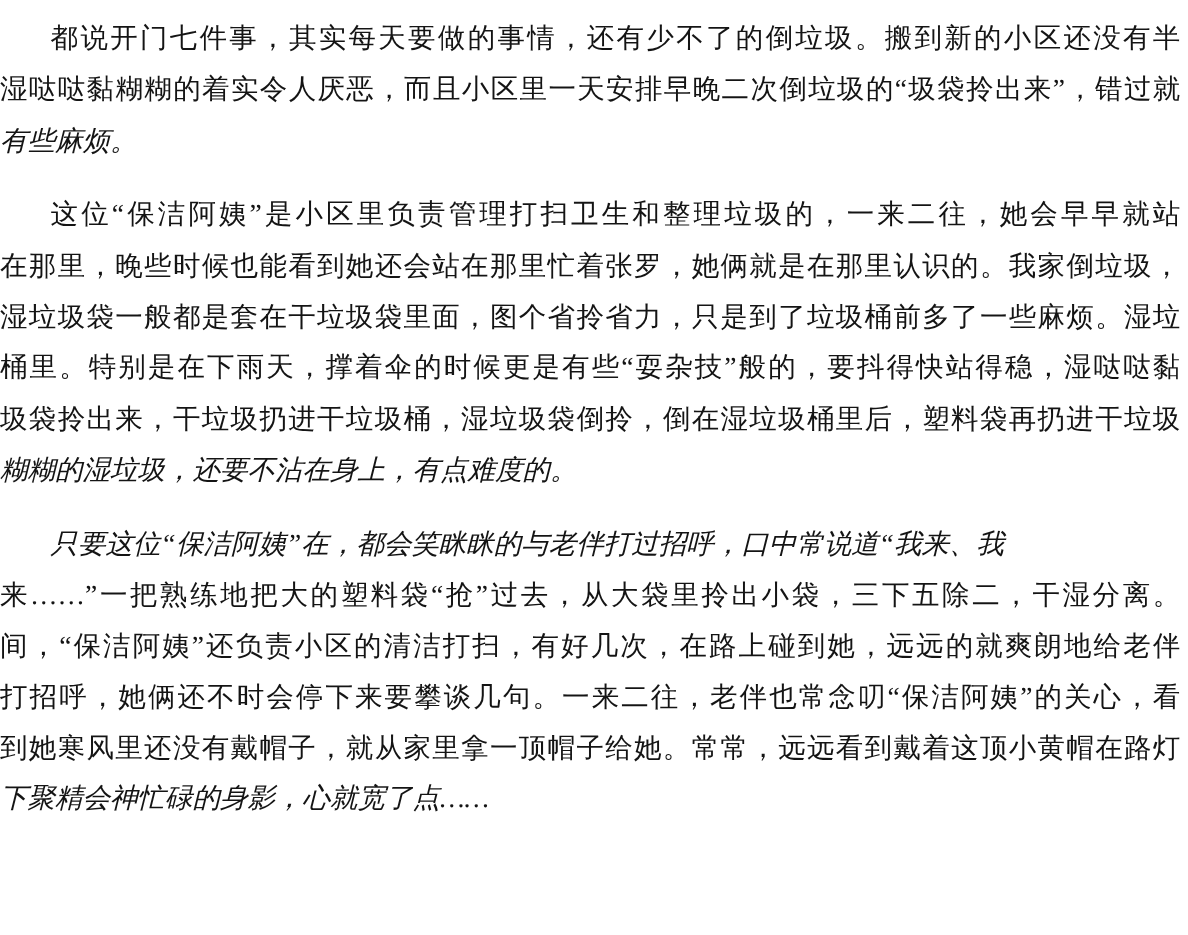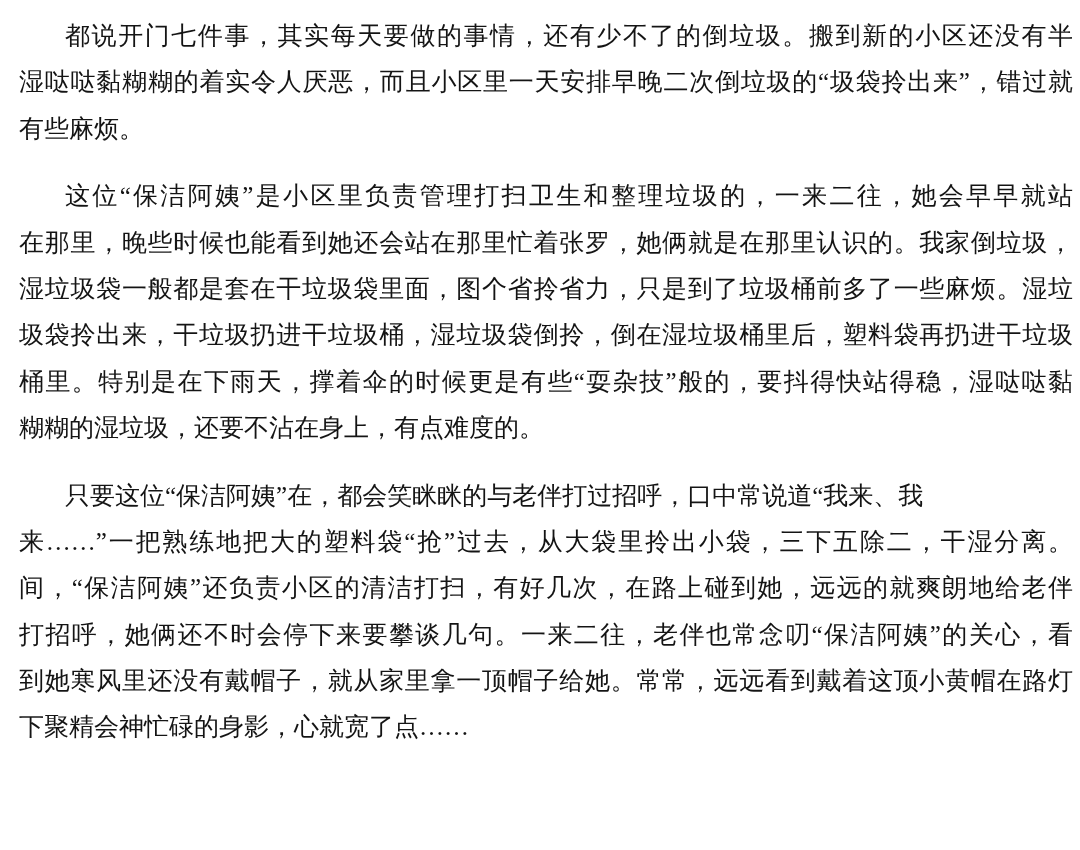--- a/index.html
+++ b/index.html
@@ -9,21 +9,21 @@
     body {
       width: 1080px;
       height: 850px;
       background: #ffffff;
       overflow: hidden;
     }
     .page {
       box-sizing: border-box;
       width: 1080px;
       height: 850px;
-      padding: 13px 7px 0 19px;
+      padding: 13px 7px 0 0;
       font-family: "Liberation Serif", serif;
       color: #141414;
     }
     .para {
       margin: 0 0 21px 0;
     }
     .line {
       font-size: 25px;
       line-height: 46.4px;
       height: 46.4px;
@@ -32,40 +32,41 @@
       text-align-last: justify;
       -moz-text-align-last: justify;
       white-space: nowrap;
     }
     .line.first {
       text-indent: 46px;
     }
     .line.noju {
       text-align: right;
       text-align-last: left;
+      font-style: italic;
       -moz-text-align-last: left;
     }
   </style>
 </head>
 <body>
 
 <div class="page">
 
   <div class="para">
     <div class="line first">都说开门七件事，其实每天要做的事情，还有少不了的倒垃圾。搬到新的小区还没有半</div>
     <div class="line">湿哒哒黏糊糊的着实令人厌恶，而且小区里一天安排早晚二次倒垃圾的“圾袋拎出来”，错过就</div>
     <div class="line noju">有些麻烦。</div>
   </div>
 
   <div class="para">
     <div class="line first">这位“保洁阿姨”是小区里负责管理打扫卫生和整理垃圾的，一来二往，她会早早就站</div>
     <div class="line">在那里，晚些时候也能看到她还会站在那里忙着张罗，她俩就是在那里认识的。我家倒垃圾，</div>
     <div class="line">湿垃圾袋一般都是套在干垃圾袋里面，图个省拎省力，只是到了垃圾桶前多了一些麻烦。湿垃</div>
+    <div class="line">桶里。特别是在下雨天，撑着伞的时候更是有些“耍杂技”般的，要抖得快站得稳，湿哒哒黏</div>
     <div class="line">圾袋拎出来，干垃圾扔进干垃圾桶，湿垃圾袋倒拎，倒在湿垃圾桶里后，塑料袋再扔进干垃圾</div>
-    <div class="line">桶里。特别是在下雨天，撑着伞的时候更是有些“耍杂技”般的，要抖得快站得稳，湿哒哒黏</div>
     <div class="line noju">糊糊的湿垃圾，还要不沾在身上，有点难度的。</div>
   </div>
 
   <div class="para">
     <div class="line first noju">只要这位“保洁阿姨”在，都会笑眯眯的与老伴打过招呼，口中常说道“我来、我</div>
     <div class="line">来……”一把熟练地把大的塑料袋“抢”过去，从大袋里拎出小袋，三下五除二，干湿分离。</div>
     <div class="line">间，“保洁阿姨”还负责小区的清洁打扫，有好几次，在路上碰到她，远远的就爽朗地给老伴</div>
     <div class="line">打招呼，她俩还不时会停下来要攀谈几句。一来二往，老伴也常念叨“保洁阿姨”的关心，看</div>
     <div class="line">到她寒风里还没有戴帽子，就从家里拿一顶帽子给她。常常，远远看到戴着这顶小黄帽在路灯</div>
     <div class="line noju">下聚精会神忙碌的身影，心就宽了点……</div>

